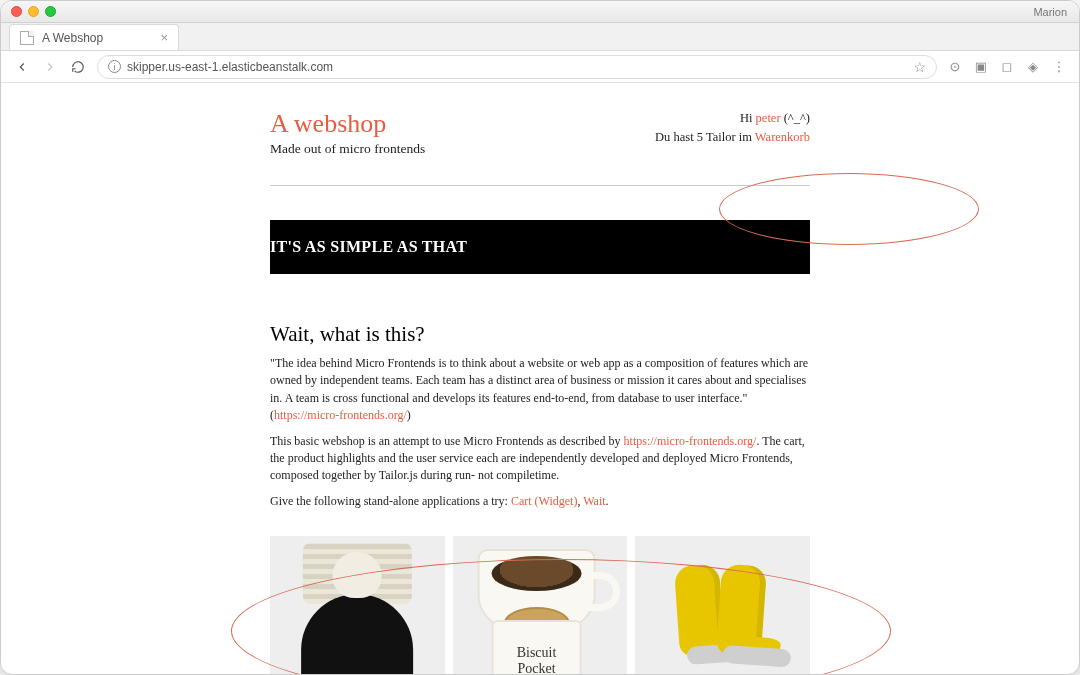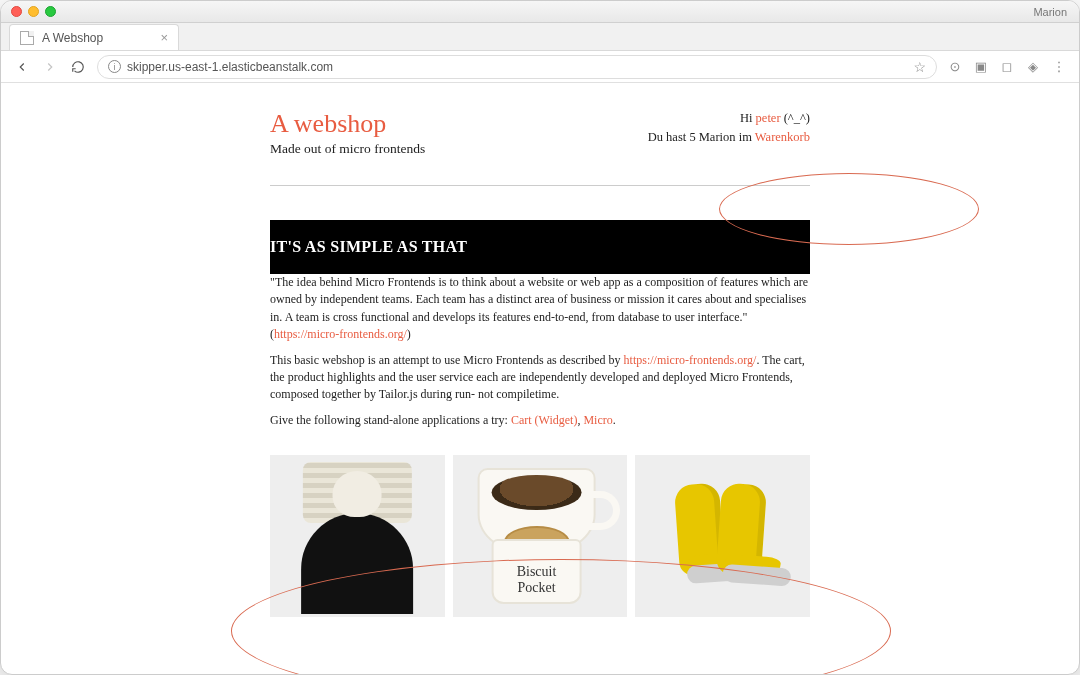--- a/index.html
+++ b/index.html
@@ -288,38 +288,39 @@
       <div class="header-row">
         <div class="brand">
           <h1>A webshop</h1>
           <div class="sub">Made out of micro frontends</div>
         </div>
         <div class="userbox">
           <div>
             <span>Hi </span><a href="#">peter</a><span> (^_^)</span>
           </div>
           <div>
-            <span>Du hast </span><span>5</span><span> Marion im </span><a href="#">Warenkorb</a>
+            <span>Du hast </span><span>5</span><span> Tailor im </span><a href="#">Warenkorb</a>
           </div>
         </div>
       </div>
 
       <hr class="hr">
 
       <div class="black-banner">IT'S AS SIMPLE AS THAT</div>
 
+      <h2 class="section-h2">Wait, what is this?</h2>
 
       <p class="para">
         <span>"The idea behind Micro Frontends is to think about a website or web app as a composition of features which are owned by independent teams. Each team has a distinct area of business or mission it cares about and specialises in. A team is cross functional and develops its features end-to-end, from database to user interface." (</span><a href="#">https://micro-frontends.org/</a><span>)</span>
       </p>
       <p class="para">
         <span>This basic webshop is an attempt to use Micro Frontends as described by </span><a href="#">https://micro-frontends.org/</a><span>. The cart, the product highlights and the user service each are independently developed and deployed Micro Frontends, composed together by Tailor.js during run- not compiletime.</span>
       </p>
       <p class="para">
-        <span>Give the following stand-alone applications a try: </span><a href="#">Cart (Widget)</a><span>, </span><a href="#">Micro</a><span>.</span>
+        <span>Give the following stand-alone applications a try: </span><a href="#">Cart (Widget)</a><span>, </span><a href="#">Wait</a><span>.</span>
       </p>
 
       <div class="products">
 
         <div class="product">
           <div class="img img1">
             <div class="torso"></div>
           </div>
 
         </div>

